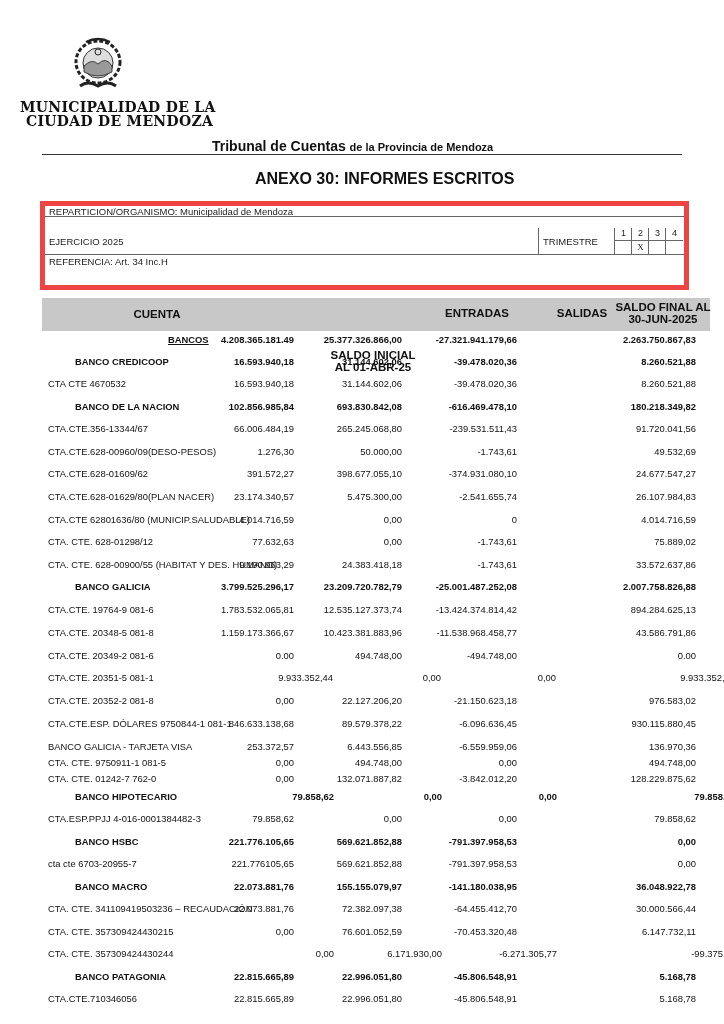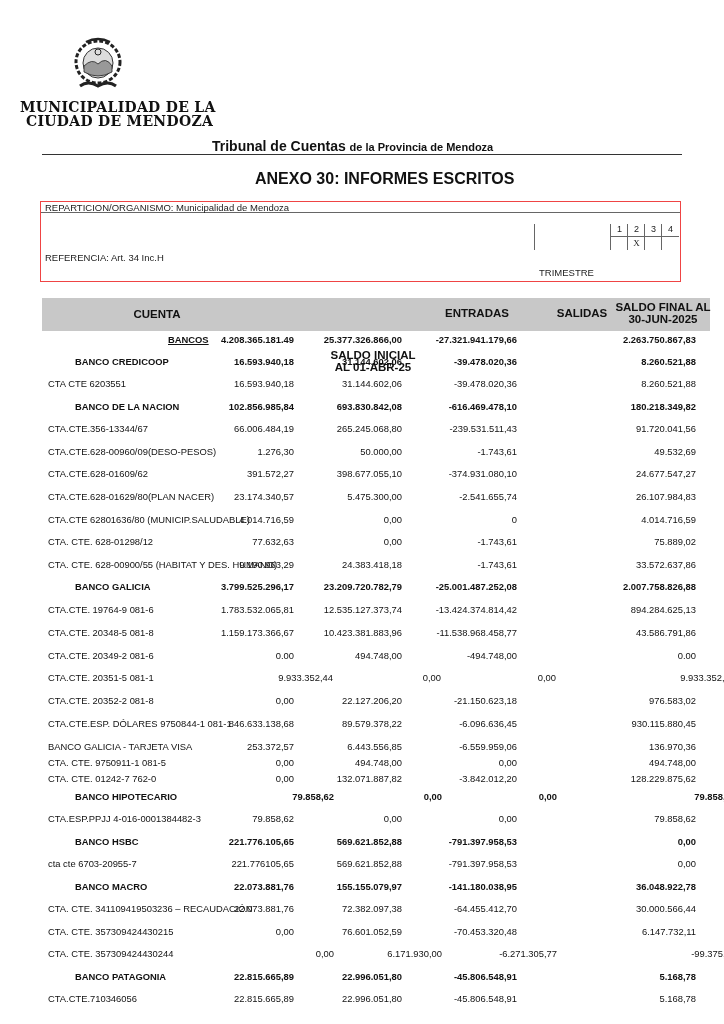--- a/index.html
+++ b/index.html
@@ -10,31 +10,31 @@
           font-size: 14px; line-height: 14px; letter-spacing: 0.3px; font-weight: bold; color: #111; }
   .muni div { white-space: nowrap; }
   .muni .l2 { padding-left: 6px; }
   .tribunal { position: absolute; left: 212px; top: 138px; font-size: 13.5px; white-space: nowrap; }
   .tribunal b { font-weight: bold; font-size: 14px; }
   .tribunal span.small { font-size: 11px; font-weight: bold; }
   .rule { position: absolute; left: 42px; top: 154px; width: 640px; height: 1px; background: #333; }
   .anexo { position: absolute; left: 255px; top: 170px; font-size: 16px; font-weight: bold; white-space: nowrap; }
 
   .infobox { position: absolute; left: 40px; top: 201px; width: 639px; height: 79px;
-             border: 1px solid #ef4444; font-size: 9.5px; color: #222; }
+             border: 5px solid #ef4444; font-size: 9.5px; color: #222; }
   .infobox .row { position: absolute; left: 0; width: 639px; border-bottom: 1px solid #666; }
   .infobox .txt { position: absolute; left: 4px; white-space: nowrap; }
   .r1 { top: 0; height: 10px; }
   .r2 { top: 11px; height: 10px; }
   .r3 { top: 22px; height: 26px; }
   .r1 .txt { top: 0px; } .r2 .txt { top: 0px; } .r3 .txt { top: 8px; }
   .ref { position: absolute; left: 4px; top: 50px; }
   .trim-cell { position: absolute; left: 493px; top: 22px; width: 76px; height: 26px;
                border-left: 1px solid #666; }
-  .trim-cell span { position: absolute; left: 4px; top: 8px; margin-top: 35px; }
+  .trim-cell span { position: absolute; left: 4px; top: 8px; }
   .q { position: absolute; top: 22px; width: 17px; height: 26px; border-left: 1px solid #666; font-size: 9px; }
   .q .n { position: absolute; top: 0; left: 0; width: 17px; height: 12px; text-align: center;
           border-bottom: 1px solid #666; line-height: 11px; }
   .q .m { position: absolute; top: 13px; left: 0; width: 17px; height: 12px; text-align: center; line-height: 12px;
           font-family: "Liberation Serif", serif; font-size: 9px; }
 
   .thead { position: absolute; left: 42px; top: 298px; width: 668px; height: 33px; background: #c8c8c8; }
   .th { position: absolute; font-weight: bold; font-size: 11.5px; text-align: center; line-height: 12px; color: #111; }
   .th.cuenta { left: 0; width: 230px; top: 10px; }
   .th.si { left: 280px; width: 102px; top: 3px; margin-top: 48px; }
@@ -77,20 +77,23 @@
   <b>Tribunal de Cuentas</b>
   <span class="small">de la Provincia de Mendoza</span>
 </div>
 <div class="rule"></div>
 <div class="anexo">ANEXO 30: INFORMES ESCRITOS</div>
 
 <div class="infobox">
   <div class="row r1">
     <span class="txt">REPARTICION/ORGANISMO: Municipalidad de Mendoza</span>
   </div>
+  <div class="row r3">
+    <span class="txt">EJERCICIO  2025</span>
+  </div>
   <div class="trim-cell">
     <span>TRIMESTRE</span>
   </div>
   <div class="q" style="left:569px">
     <div class="n">1</div>
     <div class="m"></div>
   </div>
   <div class="q" style="left:586px">
     <div class="n">2</div>
     <div class="m">X</div>
@@ -129,21 +132,21 @@
       <span class="c v v3">2.263.750.867,83</span>
     </div>
     <div class="tr bank" style="top: 356px;">
       <span class="c name">BANCO CREDICOOP</span>
       <span class="c v v0">16.593.940,18</span>
       <span class="c v v1">31.144.602,06</span>
       <span class="c v v2">-39.478.020,36</span>
       <span class="c v v3">8.260.521,88</span>
     </div>
     <div class="tr account" style="top: 378px;">
-      <span class="c name">CTA CTE 6203551</span>
+      <span class="c name">CTA CTE 4670532</span>
       <span class="c v v0">16.593.940,18</span>
       <span class="c v v1">31.144.602,06</span>
       <span class="c v v2">-39.478.020,36</span>
       <span class="c v v3">8.260.521,88</span>
     </div>
     <div class="tr bank" style="top: 401px;">
       <span class="c name">BANCO DE LA NACION</span>
       <span class="c v v0">102.856.985,84</span>
       <span class="c v v1">693.830.842,08</span>
       <span class="c v v2">-616.469.478,10</span>

